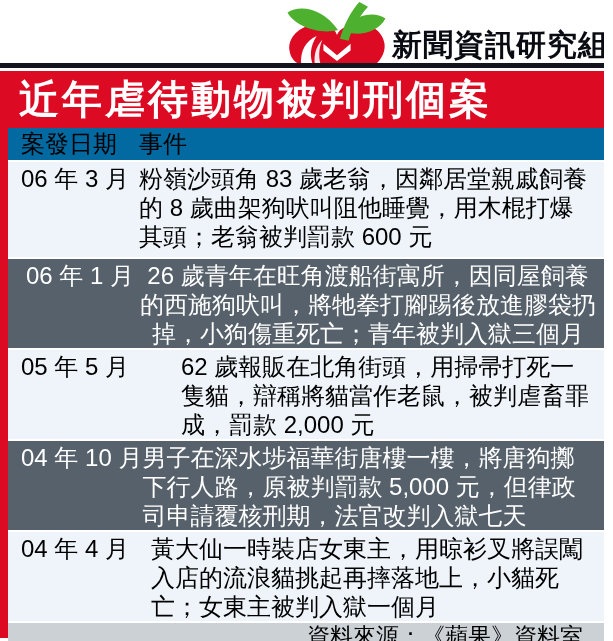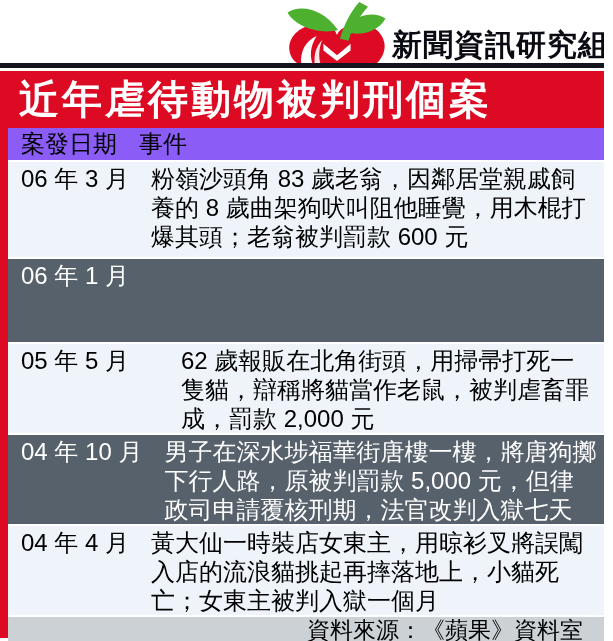--- a/index.html
+++ b/index.html
@@ -30,33 +30,33 @@
     padding-left:19px;
   }
   .banner-title{
     color:#fff;font-size:40px;font-weight:bold;letter-spacing:3px;white-space:nowrap;
   }
   .inner{
     flex:1;margin:0 8px 5px 8px;background:#fff;
     display:flex;flex-direction:column;gap:2px;
   }
   .thead{
-    flex:0 0 30px;background:#8b5cf6;display:flex;align-items:center;
+    flex:0 0 30px;background:#0369a1;display:flex;align-items:center;
     font-size:24px;color:#000;
   }
   .col-date{flex:0 0 131px;padding-left:13px;box-sizing:border-box;}
   .col-event{flex:1;padding-right:8px;}
   .row{display:flex;font-size:24px;line-height:29px;box-sizing:border-box;padding-top:2px;}
   .row .col-date{white-space:nowrap;}
   .row-light{background:#eef4fa;color:#000;}
   .row-dark{background:#56616b;color:#fff;}
-  .r1{flex:0 0 95px;gap:12px;}
-  .r2{flex:0 0 83px;}
+  .r1{flex:0 0 95px;}
+  .r2{flex:0 0 83px;text-align:center;}
   .r3{flex:0 0 83px;gap:42px;}
-  .r4{flex:0 0 86px;gap:22px;}
+  .r4{flex:0 0 86px;}
   .r5{flex:0 0 88px;gap:12px;}
   .tfoot{
     flex:0 0 26px;background:#ccd1d5;color:#000;
     font-size:23px;line-height:26px;text-align:right;padding-right:22px;
     box-sizing:border-box;
   }
 </style>
 </head>
 <body>
 
@@ -96,20 +96,21 @@
         <div class="col-event">事件</div>
       </div>
 
       <div class="row row-light r1">
         <div class="col-date">06 年 3 月</div>
         <div class="col-event">粉嶺沙頭角 83 歲老翁，因鄰居堂親戚飼養的 8 歲曲架狗吠叫阻他睡覺，用木棍打爆其頭；老翁被判罰款 600 元</div>
       </div>
 
       <div class="row row-dark r2">
         <div class="col-date">06 年 1 月</div>
+        <div class="col-event">26 歲青年在旺角渡船街寓所，因同屋飼養的西施狗吠叫，將牠拳打腳踢後放進膠袋扔掉，小狗傷重死亡；青年被判入獄三個月</div>
       </div>
 
       <div class="row row-light r3">
         <div class="col-date">05 年 5 月</div>
         <div class="col-event">62 歲報販在北角街頭，用掃帚打死一隻貓，辯稱將貓當作老鼠，被判虐畜罪成，罰款 2,000 元</div>
       </div>
 
       <div class="row row-dark r4">
         <div class="col-date">04 年 10 月</div>
         <div class="col-event">男子在深水埗福華街唐樓一樓，將唐狗擲下行人路，原被判罰款 5,000 元，但律政司申請覆核刑期，法官改判入獄七天</div>

